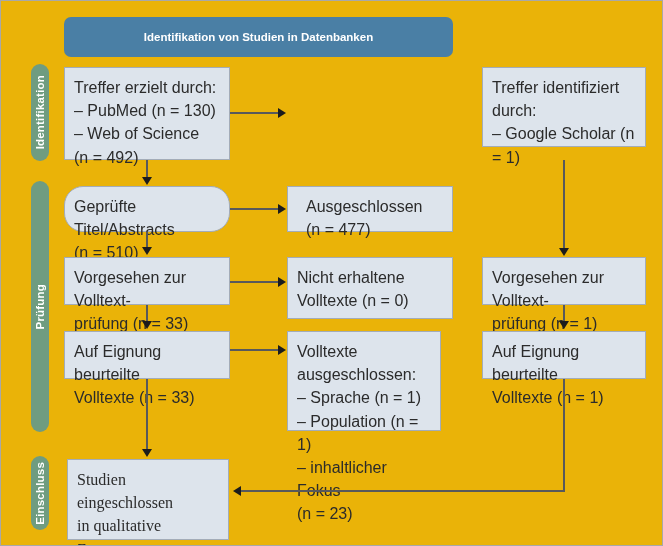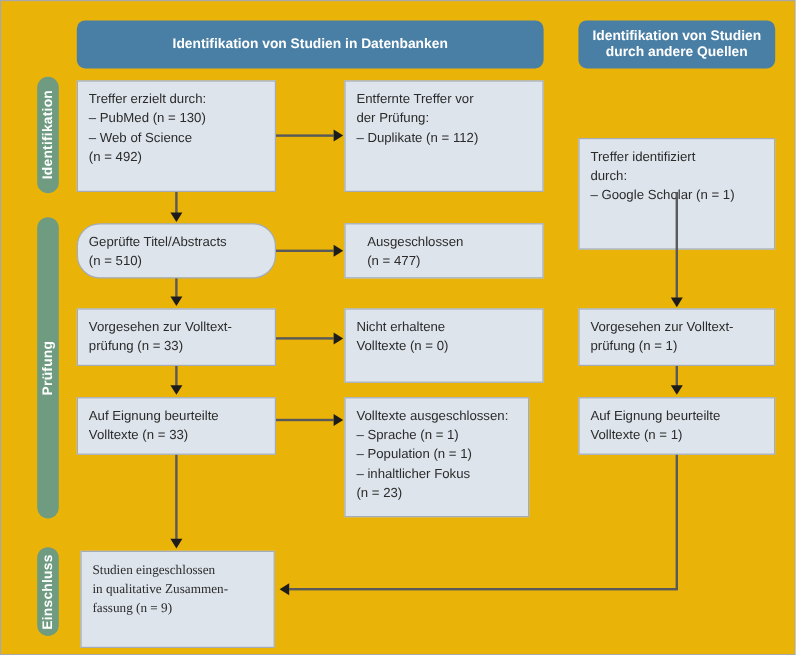--- a/index.html
+++ b/index.html
@@ -55,21 +55,21 @@
     letter-spacing: 0.2px;
   }
 
   
   .flow-box {
     position: absolute;
     background: #dde4ec;
     border: 1px solid #a3acb8;
     box-sizing: border-box;
     color: #2b2b2b;
-    font-size: 11px;
+    font-size: 16px;
     line-height: 1.45;
     padding: 8px 9px 6px 9px;
     white-space: pre-line;
   }
 
   
   .conn-line {
     position: absolute;
     background: #58595b;
   }
@@ -97,45 +97,40 @@
     border-right: 8px solid #1c1c1c;
   }
 </style>
 </head>
 <body>
 
 <div id="canvas">
 
   <div class="header-bar" style="left:63px; top:16px; width:389px; height:40px;">Identifikation von Studien in Datenbanken</div>
 
-  <div class="header-bar" style="left:481px; top:16px; width:164px; height:40px;">Identifikation von Studien
-durch andere Quellen</div>
 
   <div class="stage-label" style="left:30px; top:63px; width:18px; height:97px;">
     <span>Identifikation</span>
   </div>
 
   <div class="stage-label" style="left:30px; top:180px; width:18px; height:251px;">
     <span>Prüfung</span>
   </div>
 
   <div class="stage-label" style="left:30px; top:455px; width:18px; height:74px;">
     <span>Einschluss</span>
   </div>
 
   <div class="flow-box" style="left:63px; top:66px; width:166px; height:93px;">Treffer erzielt durch:
 – PubMed (n = 130)
 – Web of Science
    (n = 492)</div>
 
-  <div class="flow-box" style="left:286px; top:66px; width:166px; height:93px;">Entfernte Treffer vor
-der Prüfung:
-– Duplikate (n = 112)</div>
 
-  <div class="flow-box" style="left:481px; top:66px; width:164px; height:93px;margin-top:48px;">Treffer identifiziert
+  <div class="flow-box" style="left:481px; top:66px; width:164px; height:80px;">Treffer identifiziert
 durch:
 – Google Scholar (n = 1)</div>
 
   <div class="conn-line conn-h" style="left:229px; top:111px; width:48px;"></div>
   <div class="arrow-head arrow-right" style="left:277px; top:107px;"></div>
 
   <div class="conn-line conn-v" style="left:145px; top:159px; height:19px;"></div>
   <div class="arrow-head arrow-down" style="left:141px; top:176px;"></div>
 
   <div class="conn-line conn-v" style="left:562px; top:159px; height:90px;"></div>

